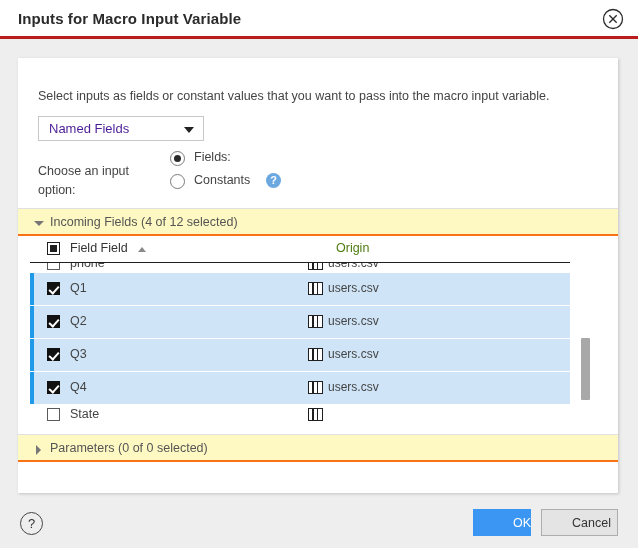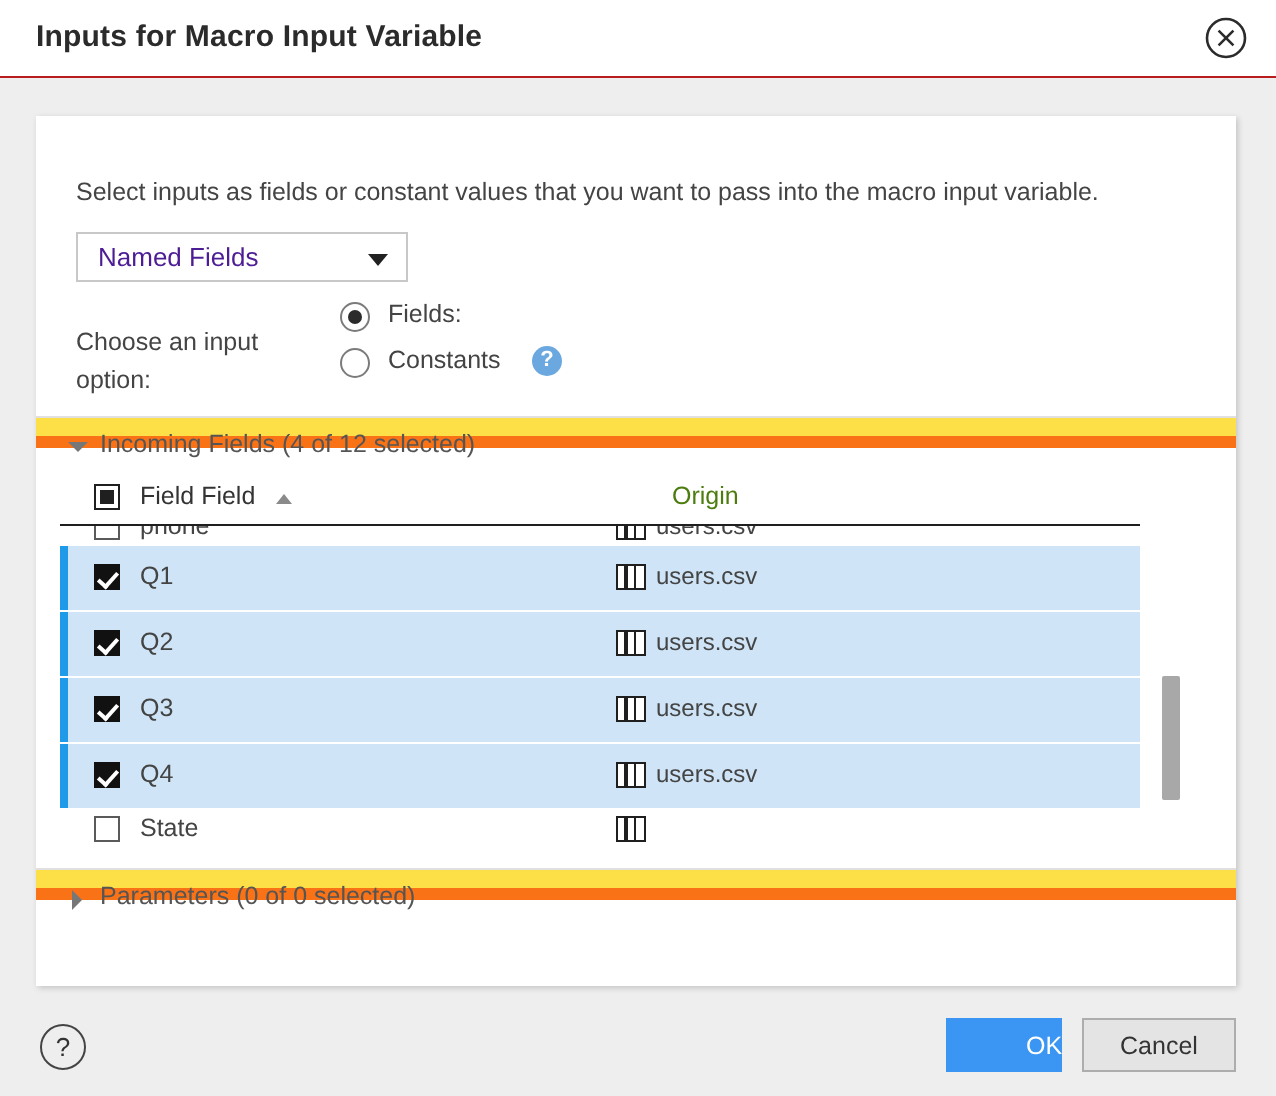--- a/index.html
+++ b/index.html
@@ -11,21 +11,21 @@
     color: #333333;
     overflow: hidden;
   }
 
   
   .titlebar {
     position: absolute;
     left: 0; top: 0;
     width: 638px; height: 39px;
     background: #ffffff;
-    border-bottom: 1px solid #b91c1c;
+    border-bottom: 3px solid #b91c1c;
   }
   .title-text {
     position: absolute;
     left: 18px; top: 10px;
     font-size: 15px;
     font-weight: bold;
     color: #2b2b2b;
     letter-spacing: .1px;
   }
   .close-btn {
@@ -123,24 +123,24 @@
     font-weight: bold;
     text-align: center;
     line-height: 15px;
     cursor: pointer;
   }
 
   
   .section-hdr {
     position: absolute;
     left: 0;
-    width: 600px; height: 16px;
-    background: #fde047;
+    width: 600px; height: 28px;
+    background: #fef9c3;
     border-top: 1px solid #e0e0e0;
-    border-bottom: 6px solid #f97316;
+    border-bottom: 2px solid #f97316;
     cursor: pointer;
   }
   .section-hdr.incoming { top: 150px; }
   .section-hdr.parameters { top: 376px; }
   .sec-title {
     position: absolute;
     left: 32px; top: 6px;
     font-size: 12.5px;
     color: #555555;
   }
@@ -347,20 +347,21 @@
   .btn-cancel {
     position: absolute;
     left: 541px; top: 509px;
     width: 77px; height: 27px;
     background: #e4e4e4;
     color: #333333;
     border: 1px solid #adadad;
     font-size: 12.5px;
     font-family: "Liberation Sans", sans-serif;
     cursor: pointer;
+    text-align: right;
   }
 </style>
 </head>
 <body>
 
 <div class="titlebar">
   <div class="title-text">Inputs for Macro Input Variable</div>
   <div class="close-btn">
     <svg width="22" height="22" viewBox="0 0 22 22">
       <circle cx="11" cy="11" r="9.5" fill="none" stroke="#2b2b2b" stroke-width="1.3"></circle>

